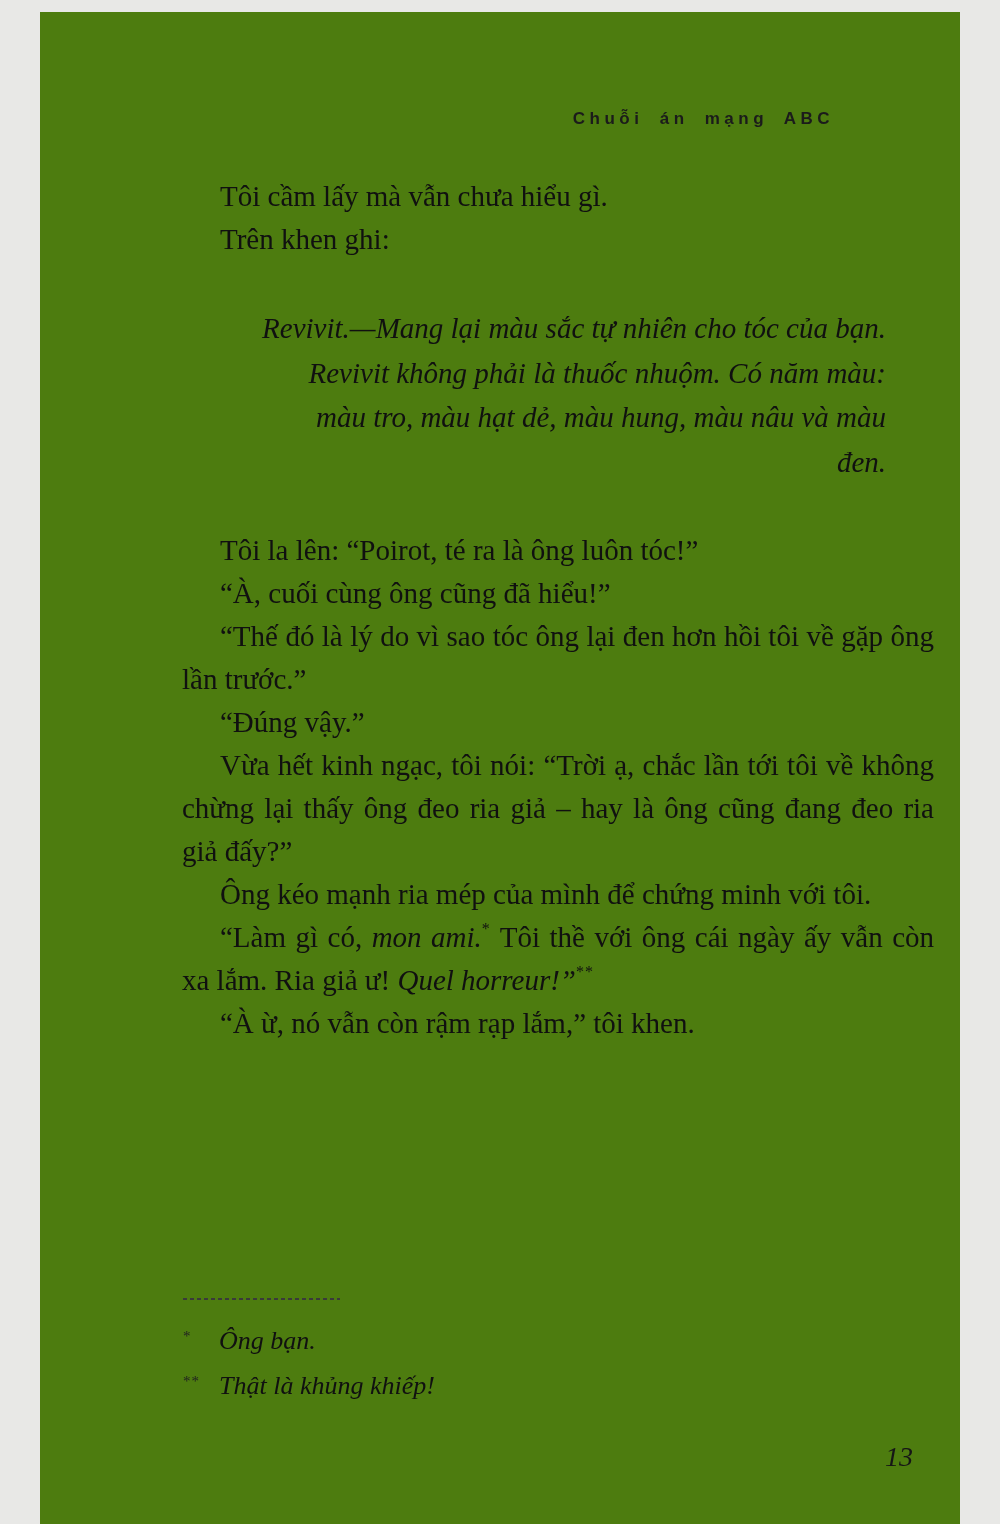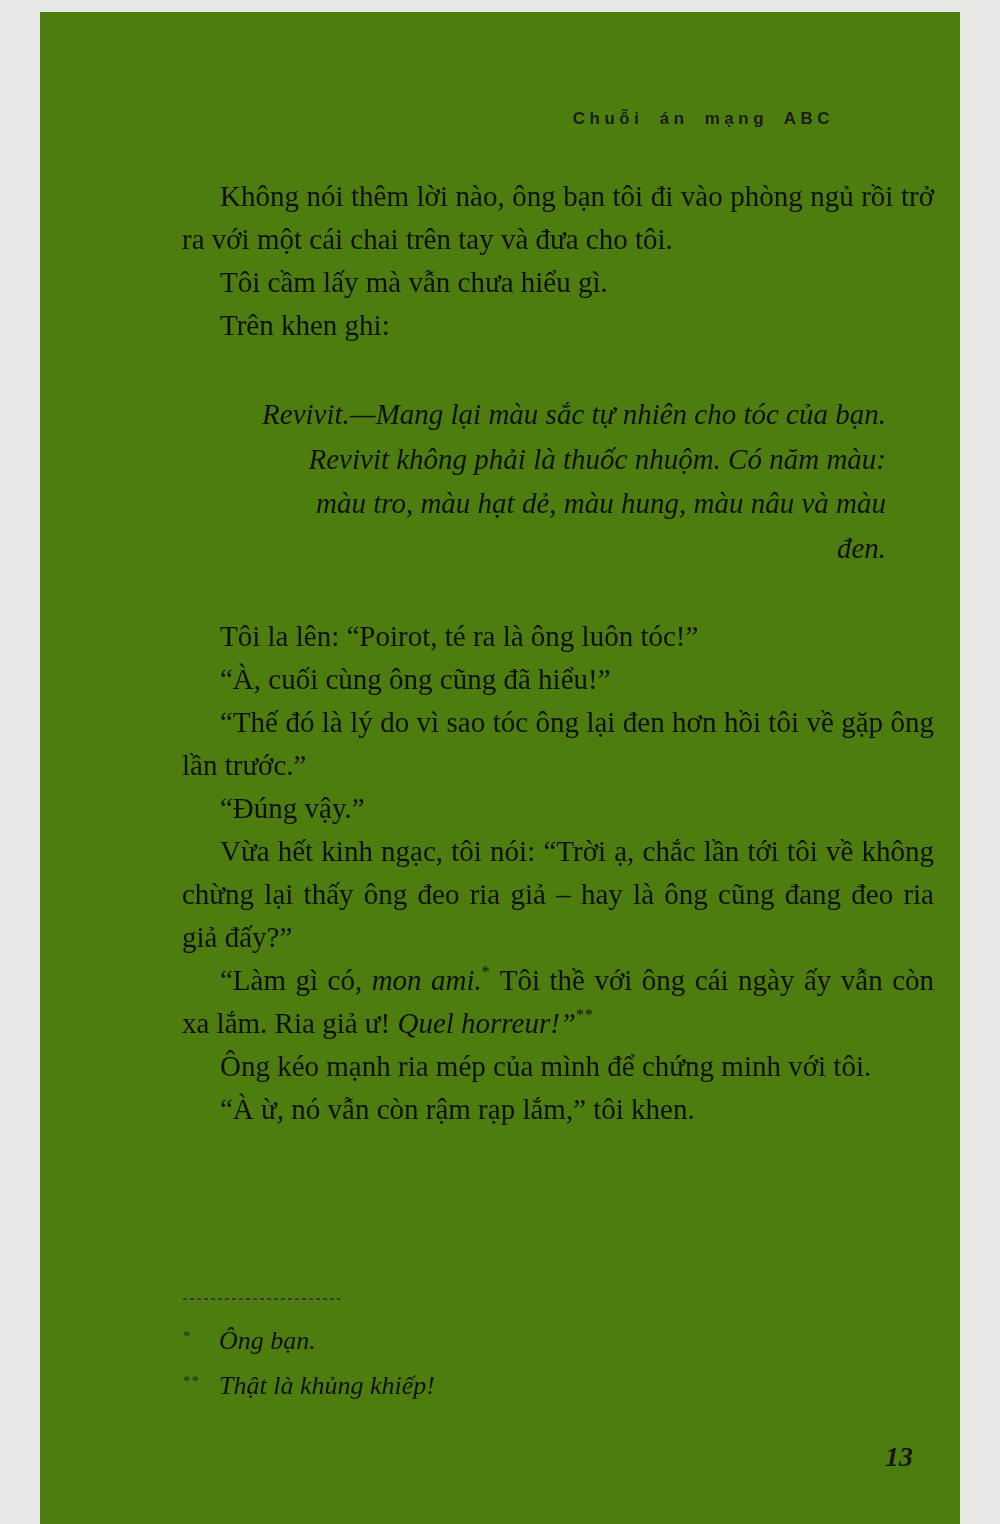--- a/index.html
+++ b/index.html
@@ -75,44 +75,43 @@
     position: relative;
     top: -8px;
     letter-spacing: 1px;
     color: #222;
   }
   .page-number {
     position: absolute;
     left: 845px;
     top: 1429px;
     font-size: 28px;
-    font-weight: 700;
+    font-weight: 400;
     font-style: italic;
     color: #161616;
   }
 </style>
 </head>
 <body>
 
 <div class="page">
 
   <div class="running-header">Chuỗi án mạng ABC</div>
 
   <div class="body-text">
-      <p class="para"><span>Không nói thêm lời nào, ông bạn tôi đi vào phòng ngủ rồi trở ra với một cái chai trên tay và đưa cho tôi.</span></p>
       <p class="para"><span>Tôi cầm lấy mà vẫn chưa hiểu gì.</span></p>
       <p class="para"><span>Trên khen ghi:</span></p>
       <div class="quote"><span class="it">Revivit.—Mang lại màu sắc tự nhiên cho tóc của bạn. Revivit không phải là thuốc nhuộm. Có năm màu: màu tro, màu hạt dẻ, màu hung, màu nâu và màu đen.</span></div>
       <p class="para"><span>Tôi la lên: “Poirot, té ra là ông luôn tóc!”</span></p>
       <p class="para"><span>“À, cuối cùng ông cũng đã hiểu!”</span></p>
       <p class="para"><span>“Thế đó là lý do vì sao tóc ông lại đen hơn hồi tôi về gặp ông lần trước.”</span></p>
       <p class="para"><span>“Đúng vậy.”</span></p>
       <p class="para"><span>Vừa hết kinh ngạc, tôi nói: “Trời ạ, chắc lần tới tôi về không chừng lại thấy ông đeo ria giả – hay là ông cũng đang đeo ria giả đấy?”</span></p>
+      <p class="para"><span>Ông kéo mạnh ria mép của mình để chứng minh với tôi.</span></p>
       <p class="para"><span>“Làm gì có, </span><span class="it">mon ami.</span><sup class="fn-ref">*</sup><span> Tôi thề với ông cái ngày ấy vẫn còn xa lắm. Ria giả ư! </span><span class="it">Quel horreur!”</span><sup class="fn-ref">**</sup></p>
-      <p class="para"><span>Ông kéo mạnh ria mép của mình để chứng minh với tôi.</span></p>
       <p class="para"><span>“À ừ, nó vẫn còn rậm rạp lắm,” tôi khen.</span></p>
     </div>
 
   <div class="footnotes">
     <div class="fn-divider"></div>
     <div>
         <div class="footnote">
           <span class="fn-marker">*</span>
           <span>Ông bạn.</span>
         </div>

